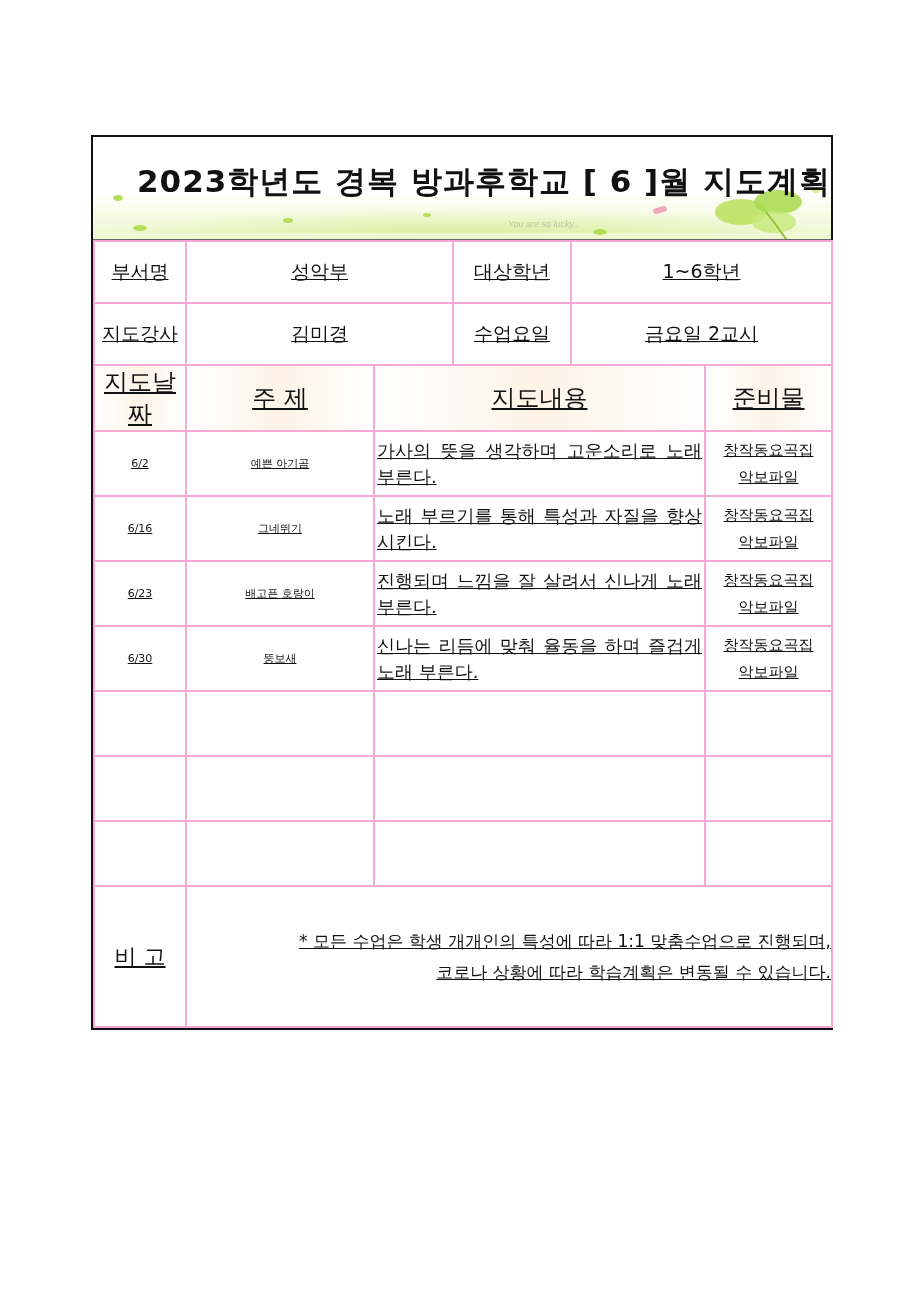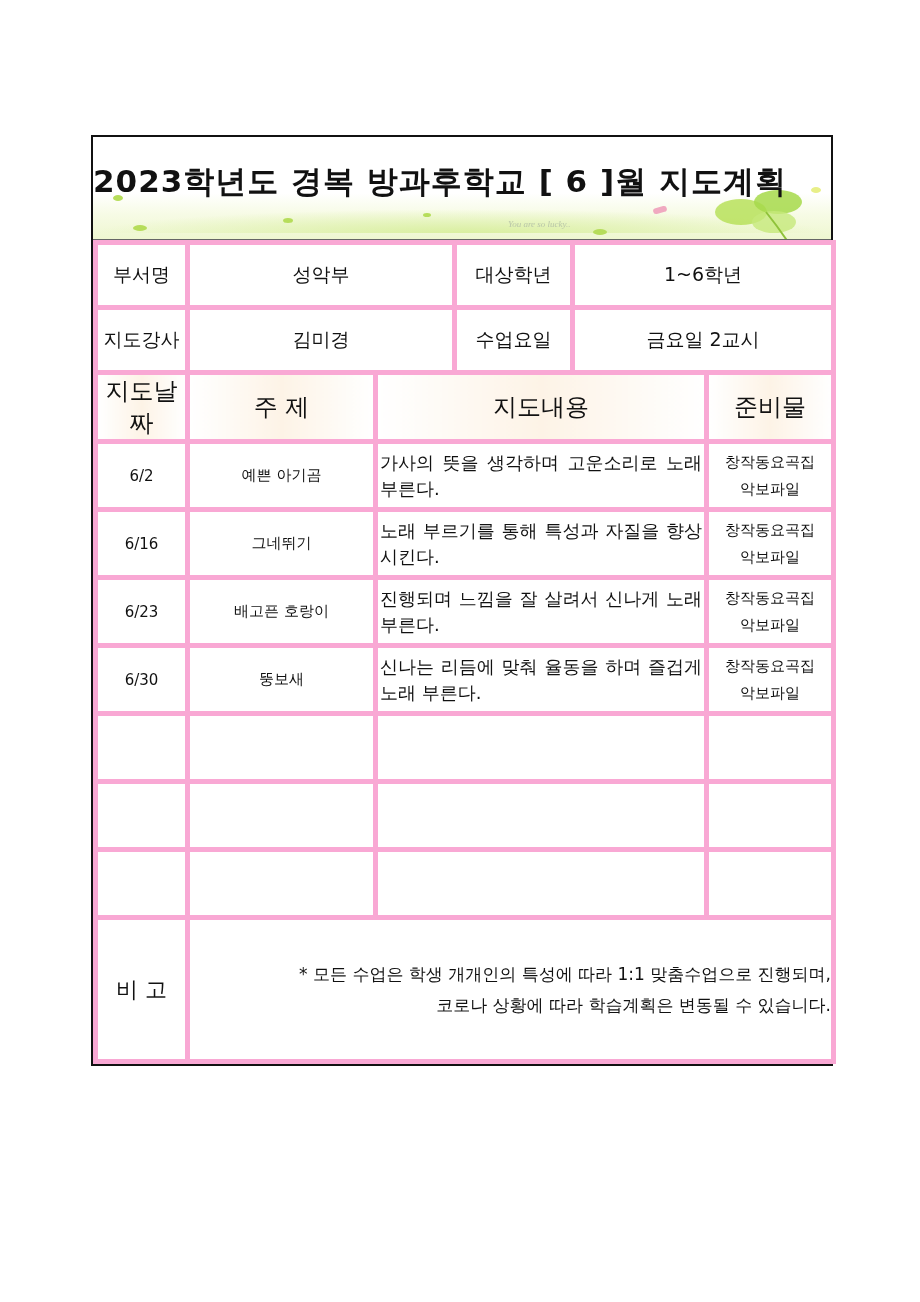--- a/index.html
+++ b/index.html
@@ -1,31 +1,31 @@
 <!DOCTYPE html>
 <html><head>
 <meta charset="utf-8">
 <style>
   html, body { margin: 0; padding: 0; background: #ffffff; }
   body { width: 920px; height: 1302px; position: relative; font-family: "DejaVu Sans", sans-serif; color: #111; }
   .doc { position: absolute; left: 91px; top: 135px; width: 742px; border: 2px solid #111; box-sizing: border-box; }
   .banner { position: relative; height: 102px; border-bottom: 1px solid #666; overflow: hidden;
     background: linear-gradient(180deg, #ffffff 0%, #ffffff 55%, #f7fbe6 75%, #eef7d0 100%); }
-  .banner .title { position: absolute; left: 0; right: 0; top: 24px; text-align: left; font-size: 31px; font-weight: bold; letter-spacing: 1px; }
+  .banner .title { position: absolute; left: 0; right: 0; top: 24px; text-align: right; font-size: 31px; font-weight: bold; letter-spacing: 1px; }
   .banner .swoosh { position: absolute; left: 0; right: 0; bottom: 6px; height: 24px;
     background: radial-gradient(ellipse at 50% 100%, #d9efa0 0%, rgba(217,239,160,0) 70%); }
   .banner .dot { position: absolute; border-radius: 50%; background: #b6dd5a; }
-  .banner .lucky { position: absolute; left: 415px; bottom: 10px; font-size: 9px; color: #b9c6a8; font-style: italic; font-family: Liberation Serif, serif; }
+  .banner .lucky { position: absolute; left: 415px; bottom: 10px; font-size: 9px; color: #b9c6a8; font-style: italic; font-family: Liberation Sans, sans-serif; }
   .banner .heart { position: absolute; left: 560px; top: 70px; width: 14px; height: 6px; background: #f0a9c0; border-radius: 3px; transform: rotate(-15deg); }
   .clover { position: absolute; right: 25px; top: 45px; width: 100px; height: 60px; }
   table { border-collapse: collapse; width: 100%; table-layout: fixed; }
-  td { border: 5px solid #f9a8d4; text-align: center; vertical-align: middle; padding: 0; }
+  td { border: 2px solid #f9a8d4; text-align: center; vertical-align: middle; padding: 0; text-decoration: underline; }
   .info td { height: 60px; font-size: 19px; }
   .hdr td { height: 60px; font-size: 24px; background: linear-gradient(90deg, #ffffff 0%, #fdf3e6 50%, #ffffff 100%); }
-  .row td { height: 63px; font-size: 15px; }
+  .row td { height: 63px; font-size: 11px; }
   .row td.content { text-align: left; padding: 0 2px; line-height: 26px; font-size: 18px; text-align: justify; }
   .row td.mat { line-height: 27px; font-size: 15px; }
   .empty td { height: 63px; }
   .note td { height: 139px; font-size: 22px; }
   .note td.notetext { font-size: 17px; line-height: 31px; text-align: right; }
 </style>
 </head>
 <body>
 
 <div class="doc">

